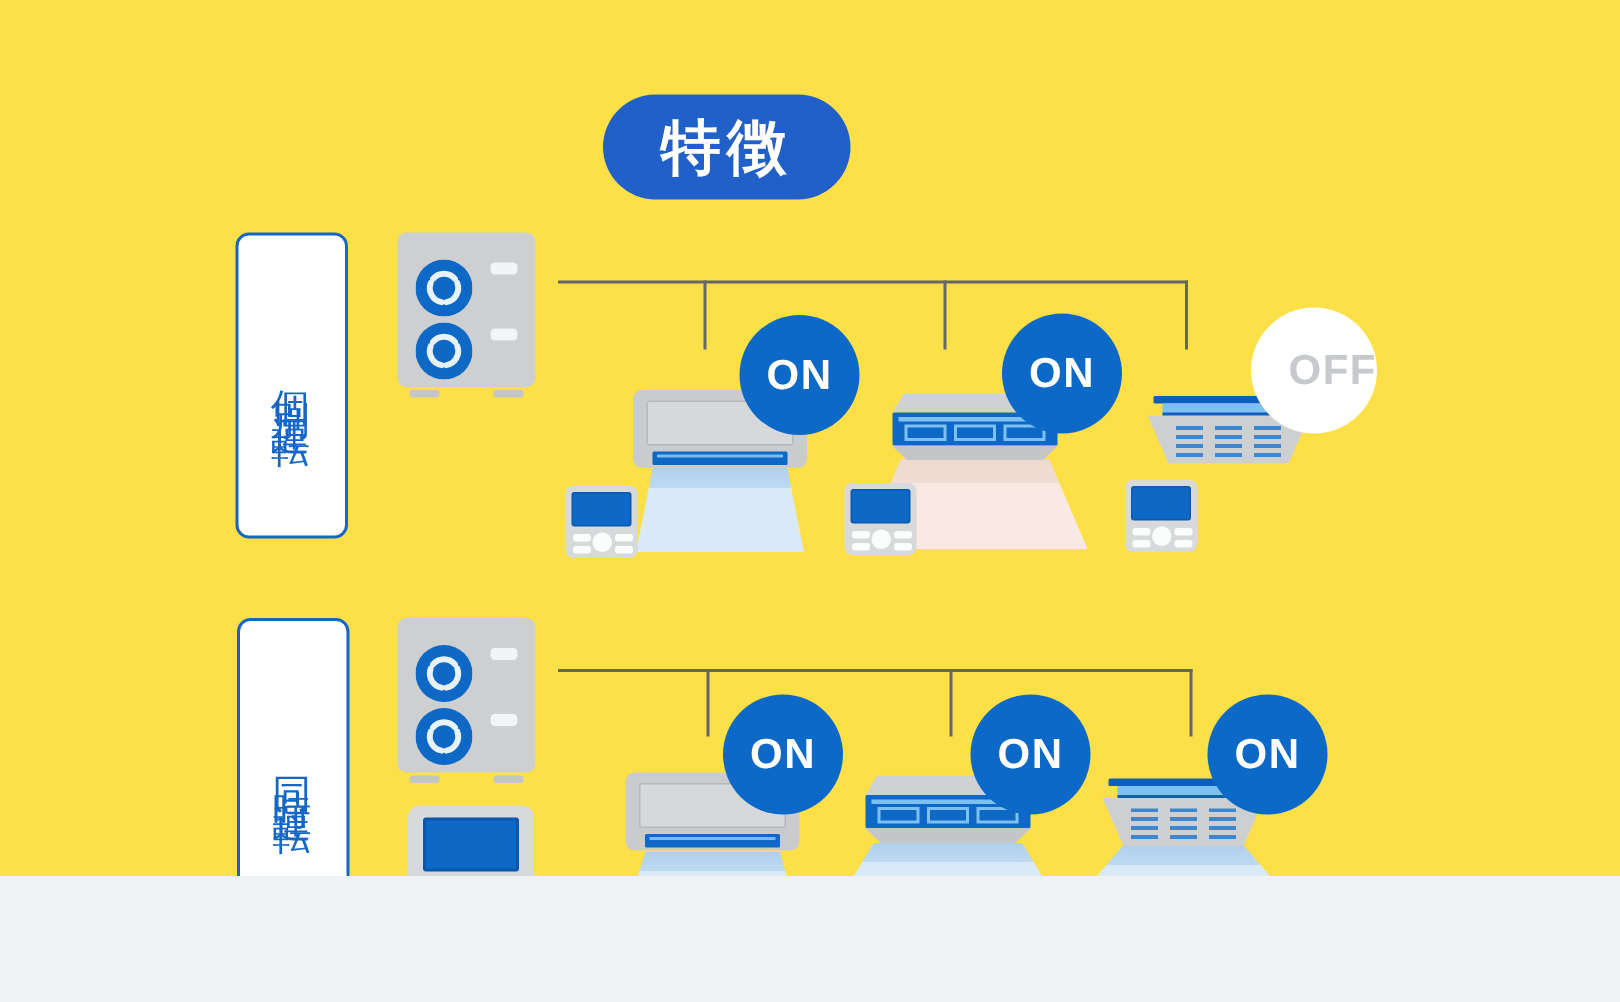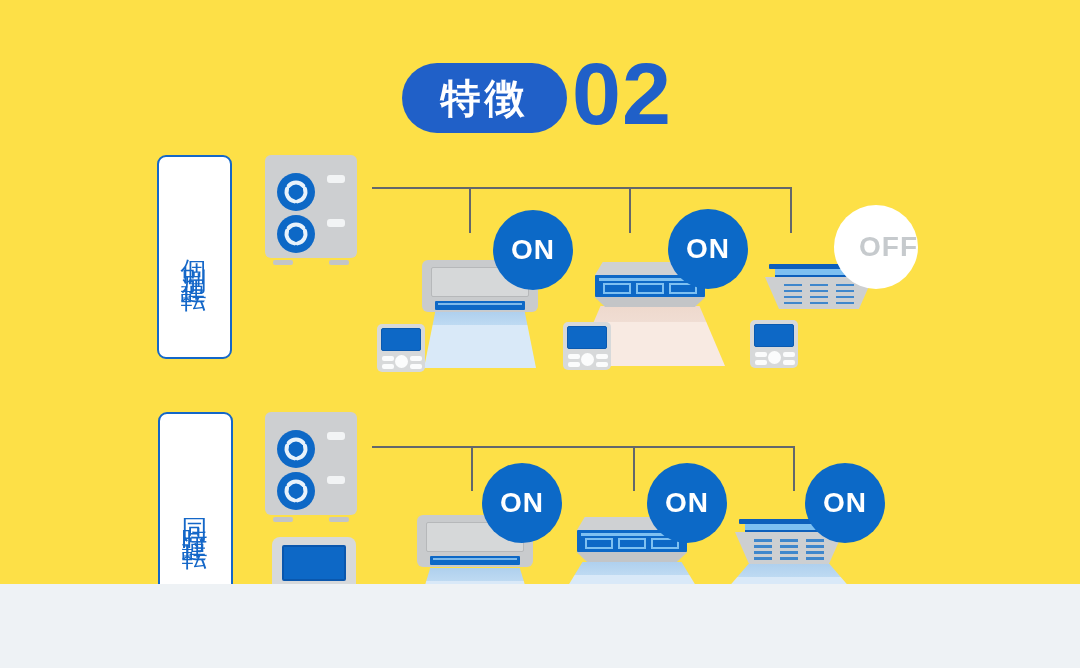--- a/index.html
+++ b/index.html
@@ -96,21 +96,20 @@
   .badge-off span{color:#c6cacd;}
 </style>
 </head>
 <body>
 
 <div class="page">
 
   <div class="abs pill">
     <span>特徴</span>
   </div>
-  <div class="abs feature-num">02</div>
 
   <section>
 
     <div class="abs label-box" style="left:157px;top:155px;height:200px;">
       <span>個別運転</span>
     </div>
 
     <div class="abs hline" style="left:372px;top:187px;width:420px;"></div>
     <div class="abs vline" style="left:469px;top:187px;height:46px;"></div>
     <div class="abs vline" style="left:629px;top:187px;height:46px;"></div>

